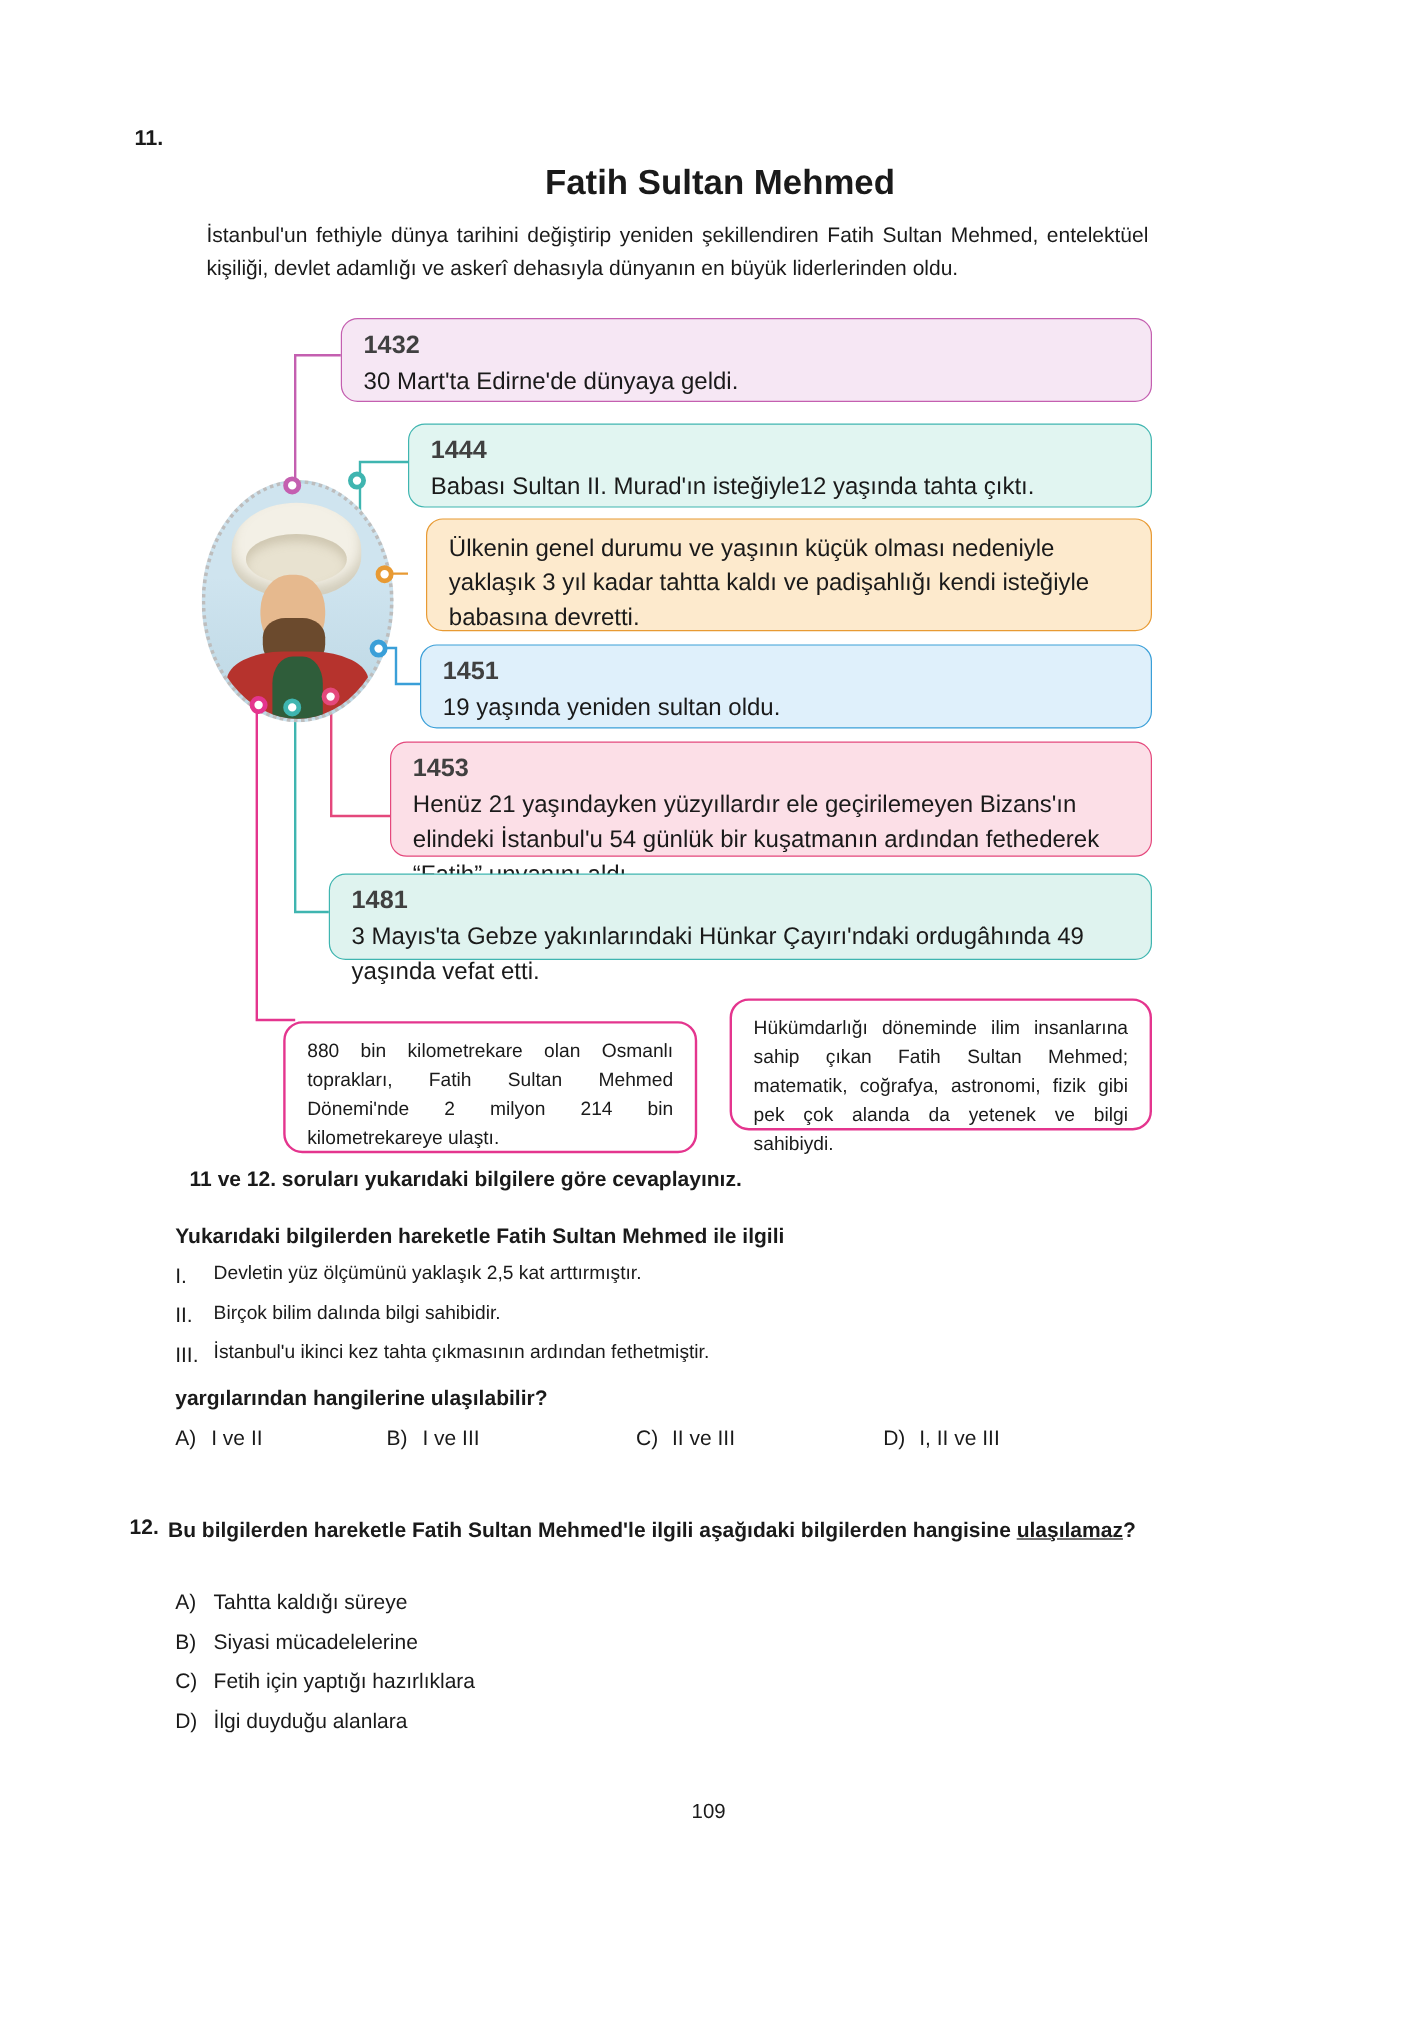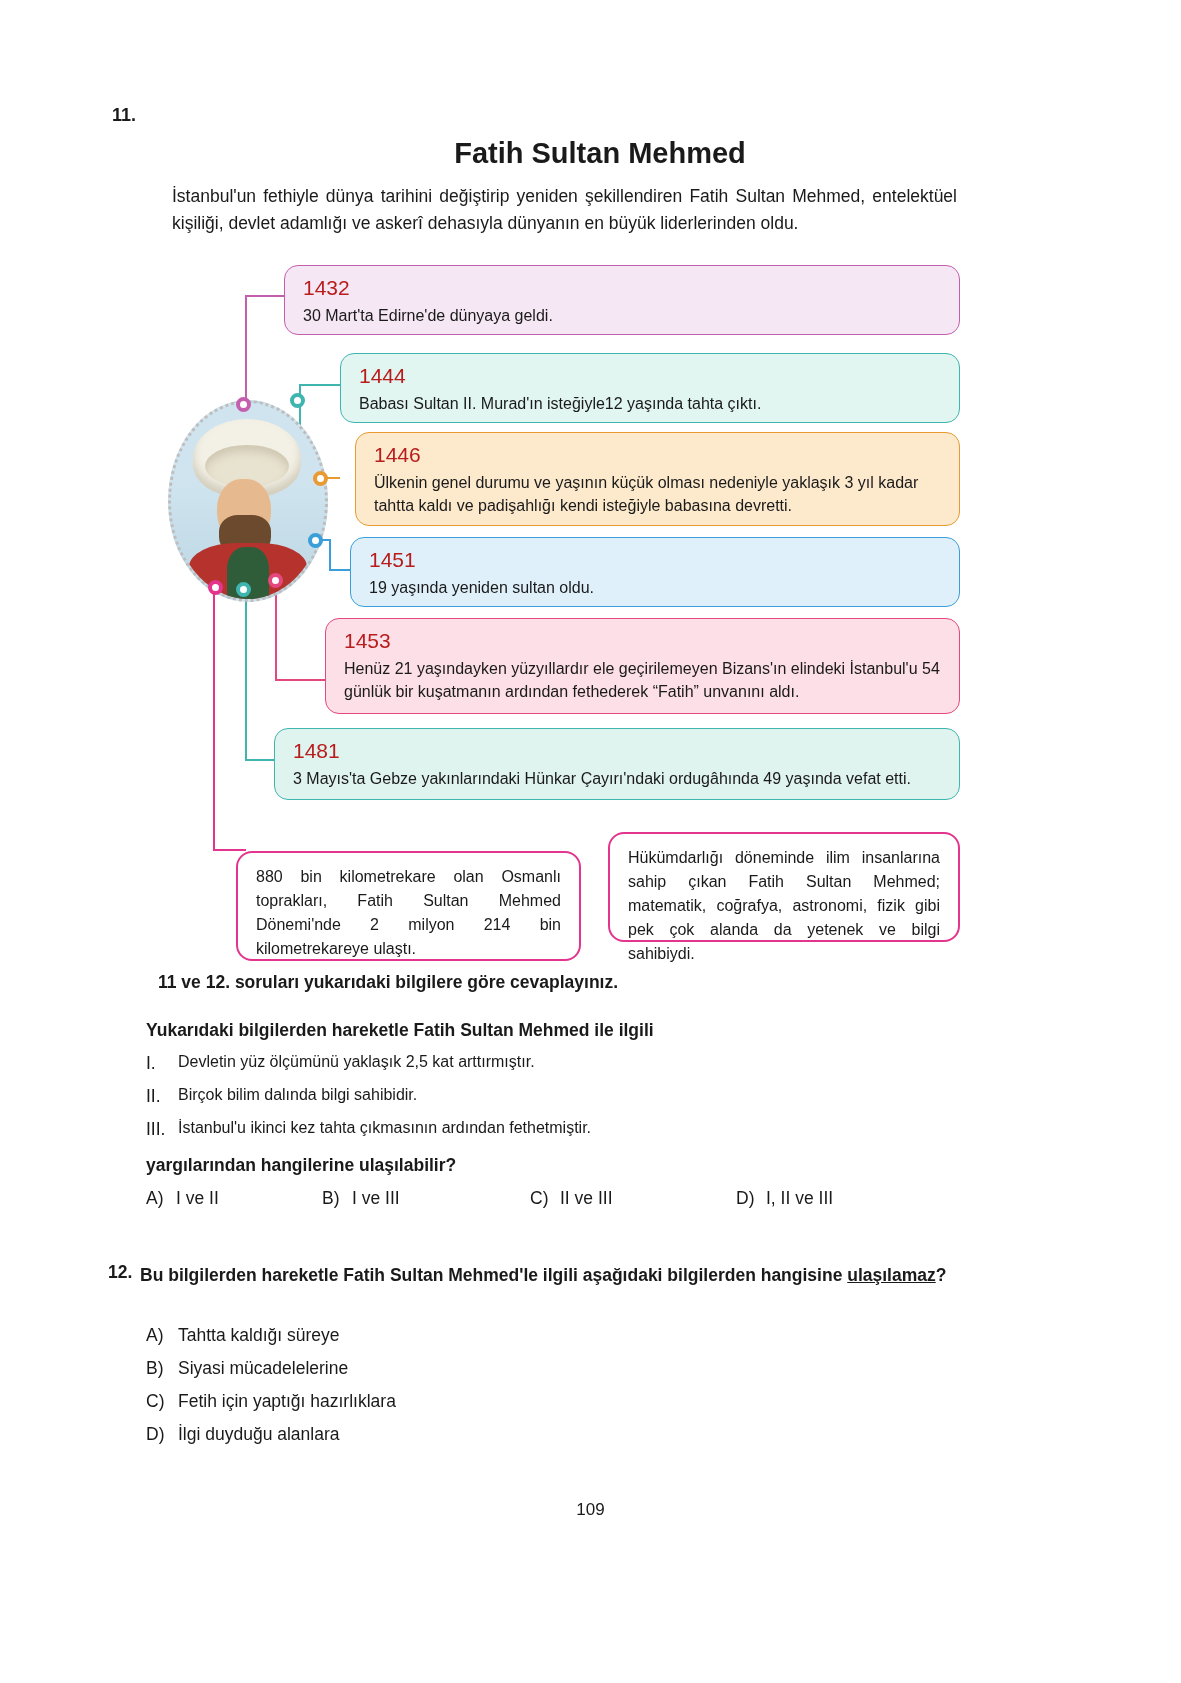--- a/index.html
+++ b/index.html
@@ -70,26 +70,26 @@
   }
   .tl-box {
     position: absolute;
     box-sizing: border-box;
     border-radius: 14px;
     border: 1.6px solid #999;
     padding: 10px 16px 12px 18px;
   }
   .tl-year {
     font-size: 21px;
-    font-weight: normal;
+    font-weight: bold;
     margin-bottom: 4px;
-    color: #b91c1c;
+    color: #404040;
   }
   .tl-text {
-    font-size: 16px;
+    font-size: 20px;
     line-height: 1.45;
     color: #1a1a1a;
   }
 
   
   .portrait-wrap {
     position: absolute;
     left: 168px;
     top: 150px;
     width: 154px;
@@ -272,21 +272,20 @@
       <div class="tl-year">1432</div>
       <div class="tl-text">30 Mart'ta Edirne'de dünyaya geldi.</div>
     </div>
 
     <div class="tl-box" style="left:340px;top:103px;width:620px;height:70px;background:#e1f5f1;border-color:#3fb5b0;">
       <div class="tl-year">1444</div>
       <div class="tl-text">Babası Sultan II. Murad'ın isteğiyle12 yaşında tahta çıktı.</div>
     </div>
 
     <div class="tl-box" style="left:355px;top:182px;width:605px;height:94px;background:#fdeacd;border-color:#e89a33;">
-      <div class="tl-year">1446</div>
       <div class="tl-text">Ülkenin genel durumu ve yaşının küçük olması nedeniyle yaklaşık 3 yıl kadar tahtta kaldı ve padişahlığı kendi isteğiyle babasına devretti.</div>
     </div>
 
     <div class="tl-box" style="left:350px;top:287px;width:610px;height:70px;background:#dff0fb;border-color:#3a9fd8;">
       <div class="tl-year">1451</div>
       <div class="tl-text">19 yaşında yeniden sultan oldu.</div>
     </div>
 
     <div class="tl-box" style="left:325px;top:368px;width:635px;height:96px;background:#fcdfe7;border-color:#e4487c;">
       <div class="tl-year">1453</div>

